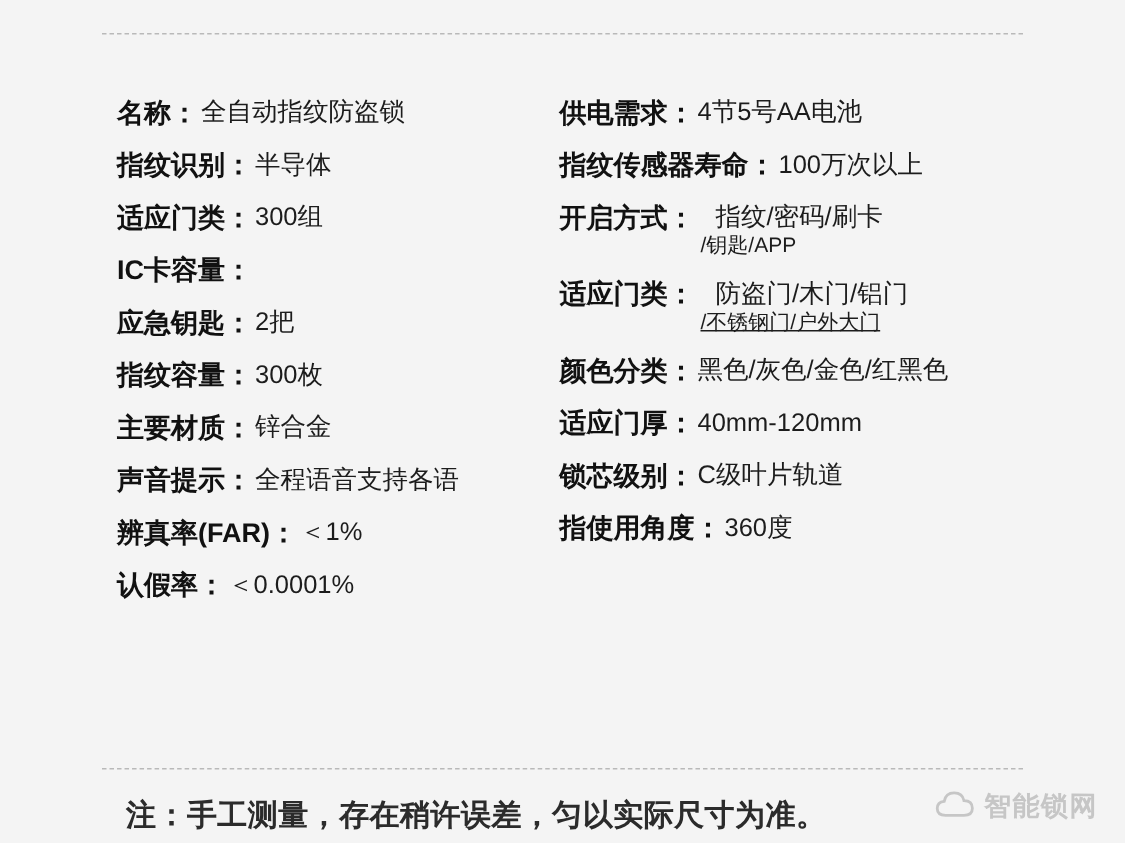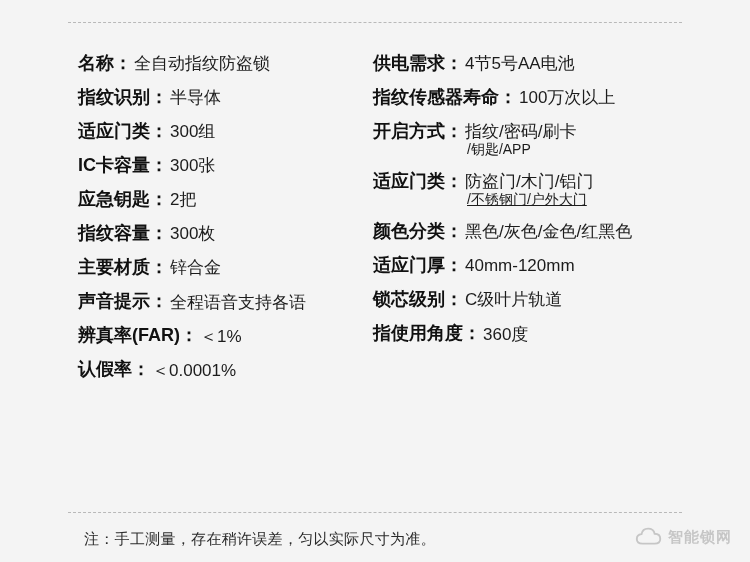--- a/index.html
+++ b/index.html
@@ -46,25 +46,26 @@
   }
   .col {
     position: absolute;
     top: 0;
   }
   .col-left { left: 10px; width: 290px; }
   .col-right { left: 305px; width: 320px; }
 
   .row {
     display: flex;
-    align-items: flex-end;
+    align-items: flex-start;
     margin-bottom: 11px;
     line-height: 1.28;
-  }
-  .row.tall { margin-bottom: 2px; }
+    margin-top: 12px;
+  }
+  .row.tall { margin-bottom: 2px; gap: 12px; }
   .label {
     font-weight: bold;
     font-size: 18px;
     color: #111;
     white-space: nowrap;
     flex: 0 0 auto;
   }
   .value {
     font-size: 17px;
     color: #1c1c1c;
@@ -77,39 +78,40 @@
     margin-bottom: 11px;
     margin-top: -4px;
   }
   .cont.ind-1 { padding-left: 94px; }
   .cont.ind-2 { padding-left: 94px; text-decoration: underline; }
 
   .note {
     position: absolute;
     left: 84px;
     top: 530px;
-    font-size: 15px;
+    font-size: 20px;
     color: #2b2b2b;
     letter-spacing: 0.3px;
+    font-weight: bold;
   }
   .watermark {
     position: absolute;
     right: 18px;
     bottom: 10px;
     display: flex;
     align-items: center;
     opacity: 0.5;
   }
   .wm-icon {
     width: 30px;
     height: 30px;
     margin-right: 4px;
   }
   .wm-text {
-    font-size: 15px;
+    font-size: 18px;
     color: #9a9a9a;
     font-weight: bold;
     letter-spacing: 1px;
   }
 </style>
 </head>
 <body>
 
 <div class="sheet">
 
@@ -129,21 +131,20 @@
         <span class="value">半导体</span>
       </div>
 
       <div class="row">
         <span class="label">适应门类：</span>
         <span class="value">300组</span>
       </div>
 
       <div class="row">
         <span class="label">IC卡容量：</span>
-        <span class="value">300张</span>
       </div>
 
       <div class="row">
         <span class="label">应急钥匙：</span>
         <span class="value">2把</span>
       </div>
 
       <div class="row">
         <span class="label">指纹容量：</span>
         <span class="value">300枚</span>

